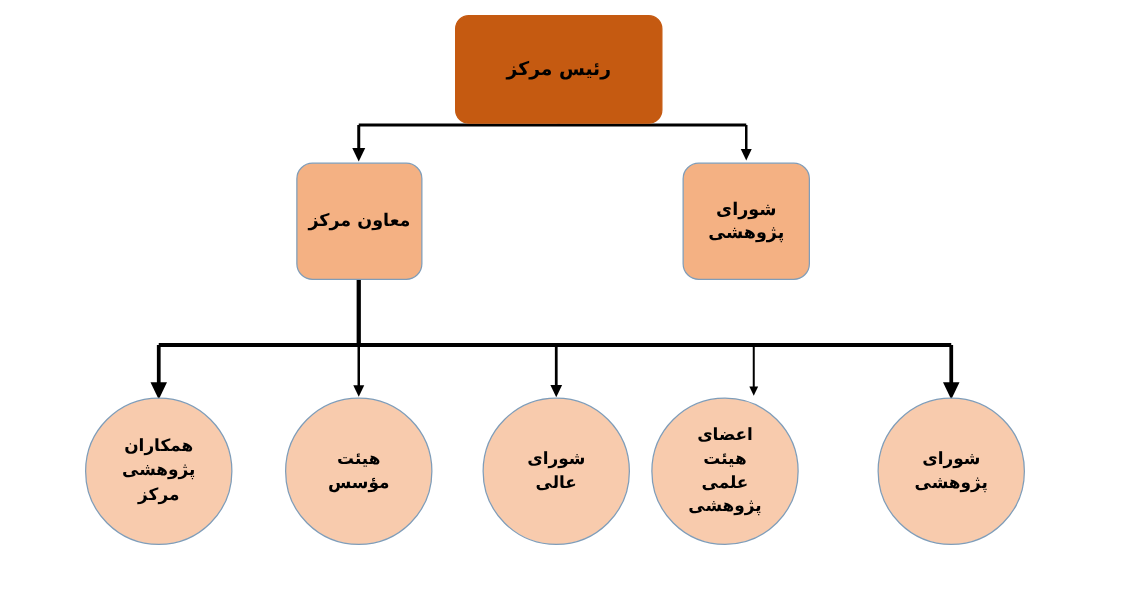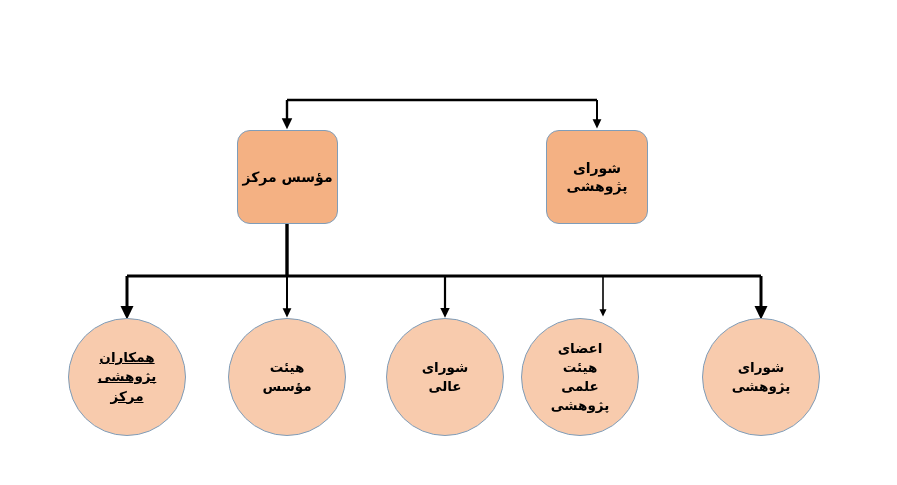--- a/index.html
+++ b/index.html
@@ -112,31 +112,34 @@
       <path d="M127,276 L761,276" stroke="#000000" stroke-width="3.2" fill="none"></path>
 
       <path d="M127,276 L127,313" stroke="#000000" stroke-width="3.0" fill="none" marker-end="url(#arrow-thick)"></path>
       <path d="M287,276 L287,313" stroke="#000000" stroke-width="2.0" fill="none" marker-end="url(#arrow-thick)"></path>
       <path d="M445,276 L445,313" stroke="#000000" stroke-width="2.2" fill="none" marker-end="url(#arrow-thick)"></path>
       <path d="M603,276 L603,313" stroke="#000000" stroke-width="1.6" fill="none" marker-end="url(#arrow-thick)"></path>
       <path d="M761,276 L761,313" stroke="#000000" stroke-width="3.0" fill="none" marker-end="url(#arrow-thick)"></path>
     </g>
   </svg>
 
+  <div class="node node-root" style="left:364px; top:12px; width:166px; height:87px;">
+    <span class="node-label">رئیس مرکز</span>
+  </div>
 
   <div class="node node-box" style="left:237px; top:130px; width:101px; height:94px;">
-    <span class="node-label">مؤسس مرکز</span>
+    <span class="node-label">معاون مرکز</span>
   </div>
 
   <div class="node node-box" style="left:546px; top:130px; width:102px; height:94px;">
     <span class="node-label">شورای
 پژوهشی</span>
   </div>
 
-  <div class="node node-circle" style="left:68px; top:318px; width:118px; height:118px;text-decoration:underline;">
+  <div class="node node-circle" style="left:68px; top:318px; width:118px; height:118px;">
     <span class="node-label">همکاران
 پژوهشی
 مرکز</span>
   </div>
 
   <div class="node node-circle" style="left:228px; top:318px; width:118px; height:118px;">
     <span class="node-label">هیئت
 مؤسس</span>
   </div>
 

